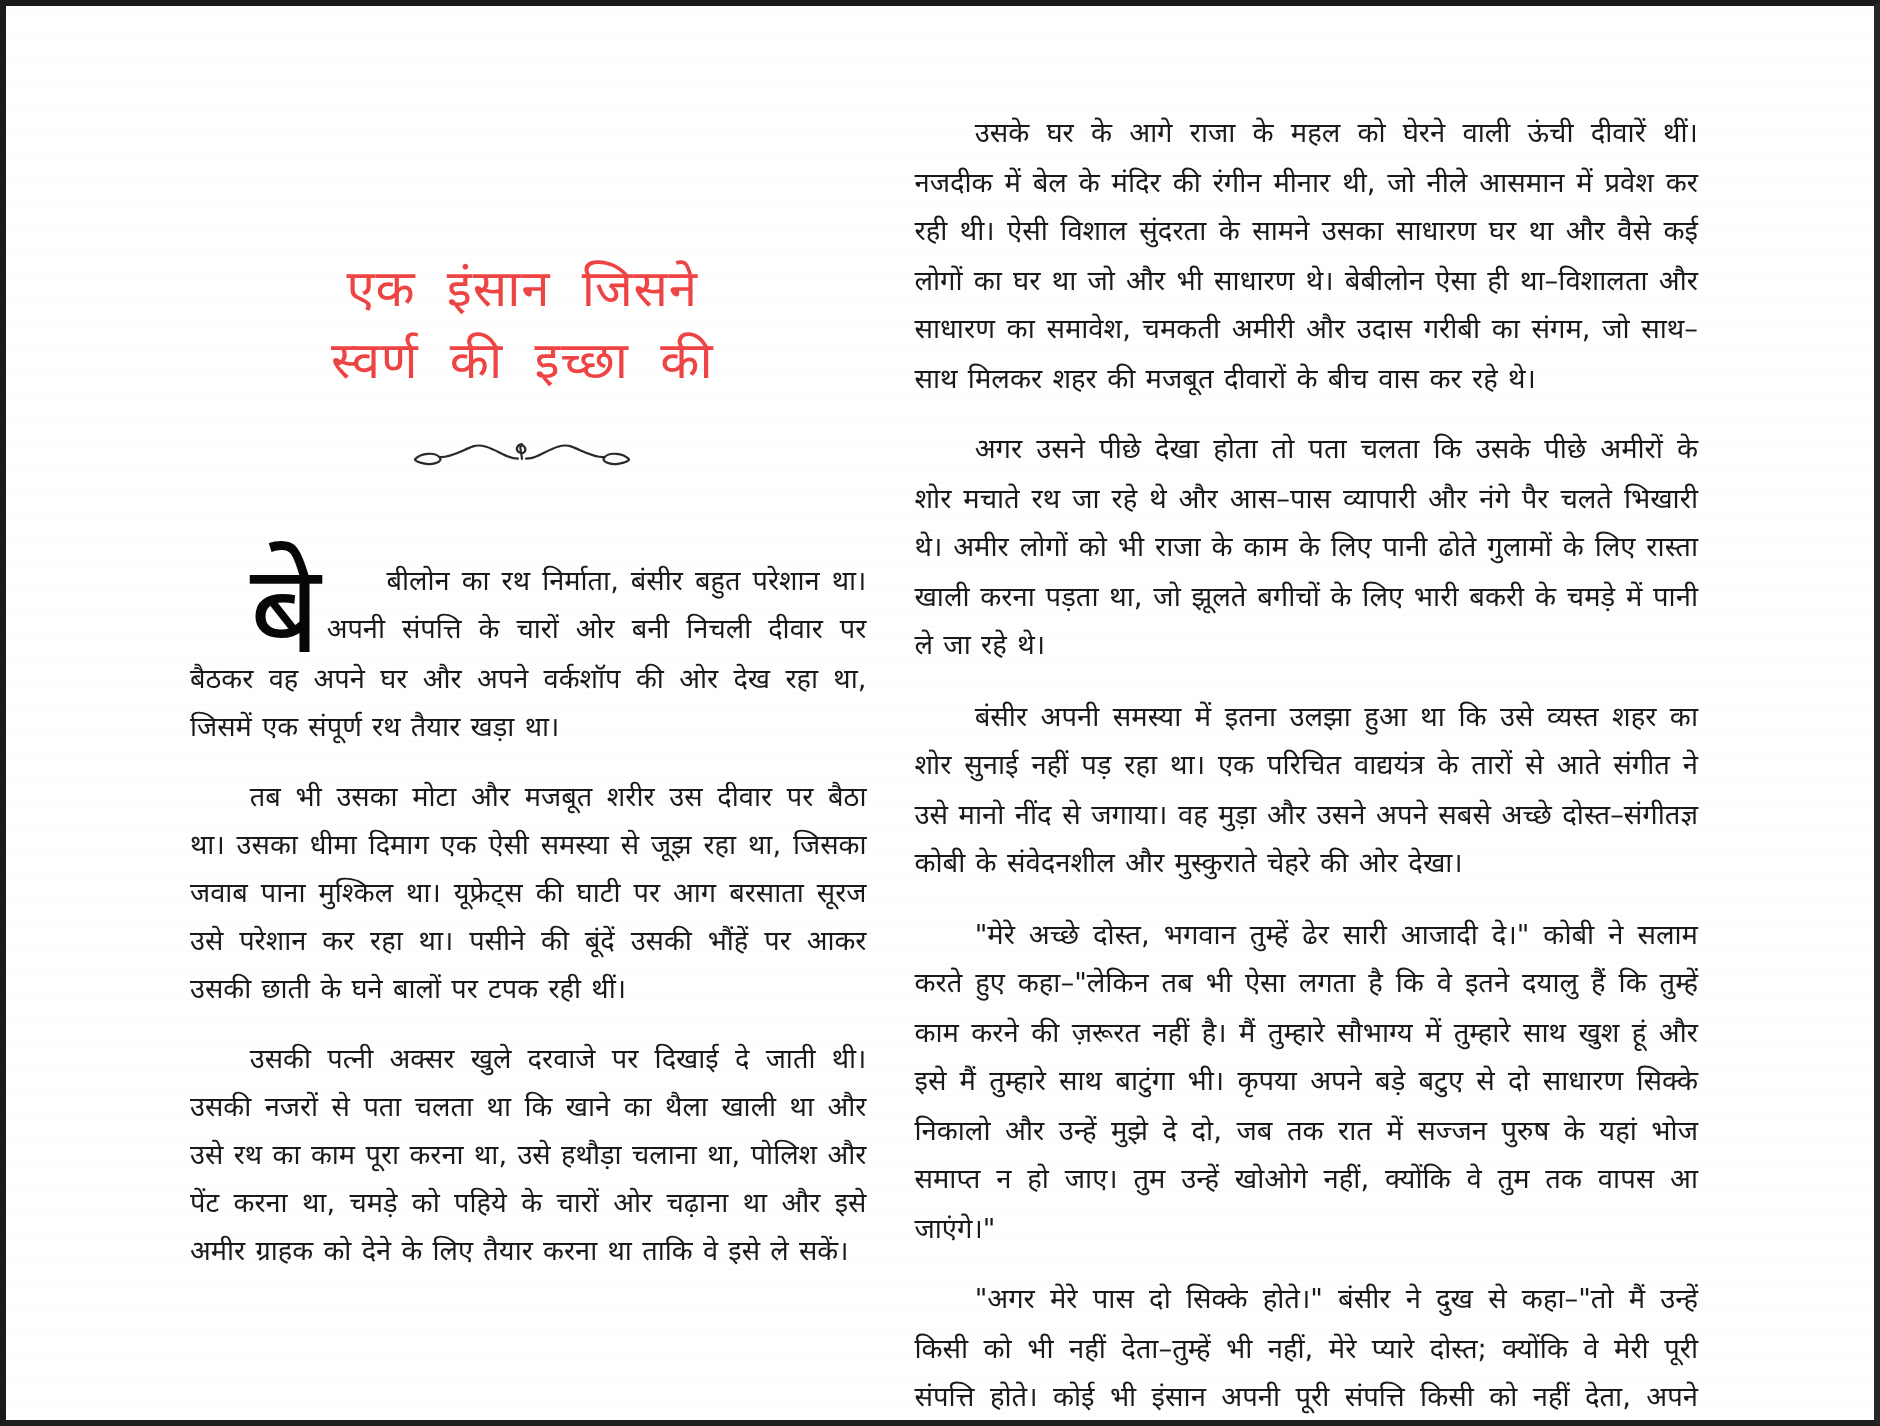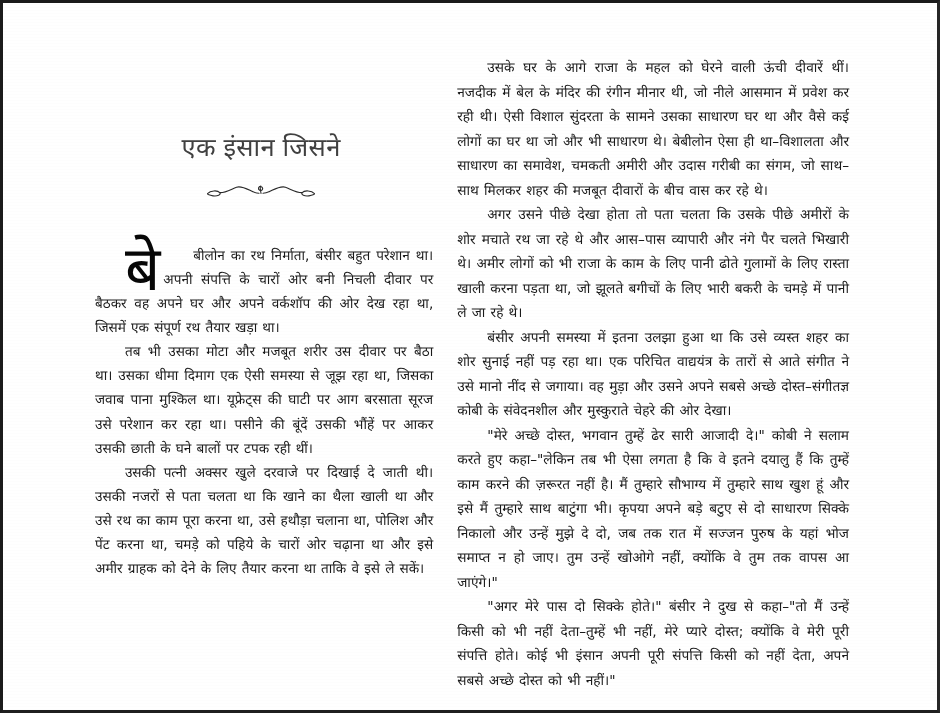--- a/index.html
+++ b/index.html
@@ -48,24 +48,24 @@
   }
 
   
   .chapter-head {
     margin-top: 126px;
     margin-bottom: 0;
     text-align: center;
     padding-right: 6px;
   }
   .chapter-title-line {
-    font-family: Liberation Sans, sans-serif;
+    font-family: Liberation Mono, monospace;
     font-size: 25.5px;
     line-height: 1.42;
-    color: #404040;
+    color: #ef4444;
     letter-spacing: 0.4px;
     white-space: nowrap;
   }
   .ornament {
     margin: 16px auto 0;
     width: 112px;
     height: 22px;
     display: block;
     color: #2a2a2a;
   }
@@ -83,21 +83,21 @@
     text-align: justify;
     text-justify: inter-word;
     text-indent: 2.2em;
     word-spacing: 0.06em;
   }
   .col-right p.para {
     font-size: 13.7px;
     line-height: 1.79;
   }
   p.para + p.para {
-    margin-top: 0;
+    margin-top: 11px;
   }
 
   
   .dropcap-para {
     position: relative;
     text-indent: 0;
   }
   .dropcap {
     float: left;
     font-family: "DejaVu Sans", sans-serif;
@@ -124,20 +124,21 @@
 
 <div class="page">
   <div class="scan-tint"></div>
 
   <div class="columns">
 
     <div class="col col-left">
 
       <div class="chapter-head">
         <div class="chapter-title-line">एक इंसान जिसने</div>
+        <div class="chapter-title-line">स्वर्ण की इच्छा की</div>
 
         <svg class="ornament" viewBox="0 0 112 22">
           <g fill="none" stroke="currentColor" stroke-width="1.1" stroke-linecap="round">
             <path d="M2.5 12.6 C5.5 9.4, 12.5 9.0, 14.8 11.6 C16.6 13.7, 12.2 15.6, 8.0 14.9 C4.6 14.3, 2.2 13.4, 2.5 12.6 Z"></path>
             <path d="M14.8 11.6 C20.5 11.9, 26.5 8.0, 31.5 6.2 C36.5 4.5, 42.0 8.0, 47.5 10.6"></path>
             <path d="M47.5 10.6 C50.3 11.9, 52.3 12.3, 54.0 12.3"></path>
             <path d="M55.9 5.0 C53.3 5.3, 52.6 8.1, 54.6 9.2 C56.7 10.4, 58.6 8.3, 57.2 6.4 C56.4 5.3, 55.0 5.6, 55.2 7.1 C55.4 8.8, 55.8 10.6, 56.0 12.4"></path>
             <path d="M58.0 12.3 C59.8 12.3, 61.8 11.9, 64.5 10.6"></path>
             <path d="M64.5 10.6 C70.0 8.0, 75.5 4.5, 80.5 6.2 C85.5 8.0, 91.5 11.9, 97.2 11.6"></path>
             <path d="M97.2 11.6 C99.5 9.0, 106.5 9.4, 109.5 12.6 C109.8 13.4, 107.4 14.3, 104.0 14.9 C99.8 15.6, 95.4 13.7, 97.2 11.6 Z"></path>

